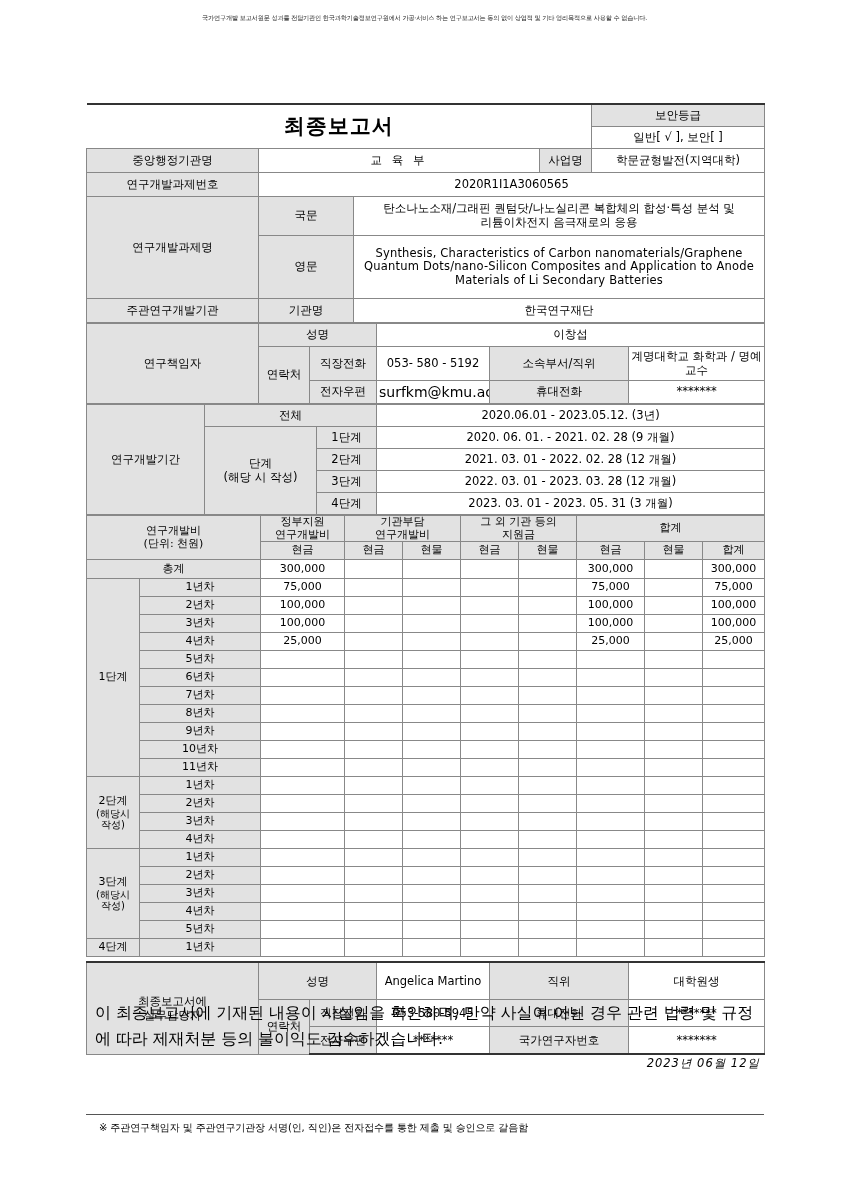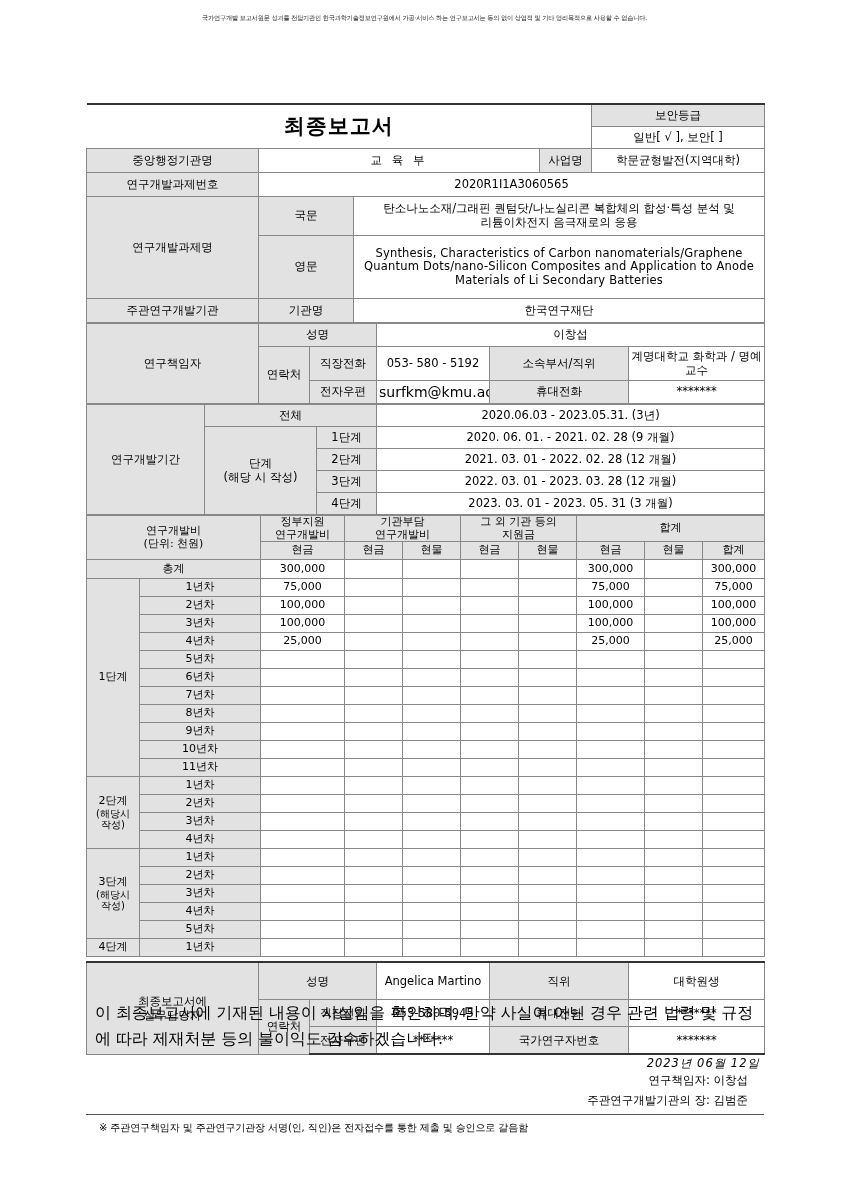--- a/index.html
+++ b/index.html
@@ -235,21 +235,21 @@
       <colgroup>
         <col style="width:118px">
         <col style="width:112px">
         <col style="width:60px">
         <col style="width:388px">
       </colgroup>
       <tbody>
           <tr>
         <td rowspan="5" class="sh">연구개발기간</td>
         <td colspan="2" class="sh" style="height:19px">전체</td>
-        <td class="wh">2020.06.03 - 2023.05.31. (3년)</td>
+        <td class="wh">2020.06.01 - 2023.05.12. (3년)</td>
       </tr>
       <tr>
         <td rowspan="4" class="sh">
           <div>단계</div>
           <div>(해당 시 작성)</div>
         </td>
         <td class="sh" style="height:19px">1단계</td>
         <td class="wh">2020. 06. 01. - 2021. 02. 28 (9 개월)</td>
       </tr>
       <tr>
@@ -609,20 +609,16 @@
         <td class="sh thickbot">국가연구자번호</td>
         <td class="wh thickbot">*******</td>
       </tr>
     </tbody>
       </table>
 
   </div>
 
   <div class="decl">이 최종보고서에 기재된 내용이 사실임을 확인하며, 만약 사실이 아닌 경우 관련 법령 및 규정에 따라 제재처분 등의 불이익도 감수하겠습니다.</div>
   <div class="datestamp">2023년    06월    12일</div>
-  <div class="sign">
-    <div>연구책임자: 이창섭</div>
-    <div>주관연구개발기관의 장: 김범준</div>
-  </div>
   <div class="rule"></div>
   <div class="note">※ 주관연구책임자 및 주관연구기관장 서명(인, 직인)은 전자접수를 통한 제출 및 승인으로 갈음함</div>
 
 </div>
 
 </body></html>

